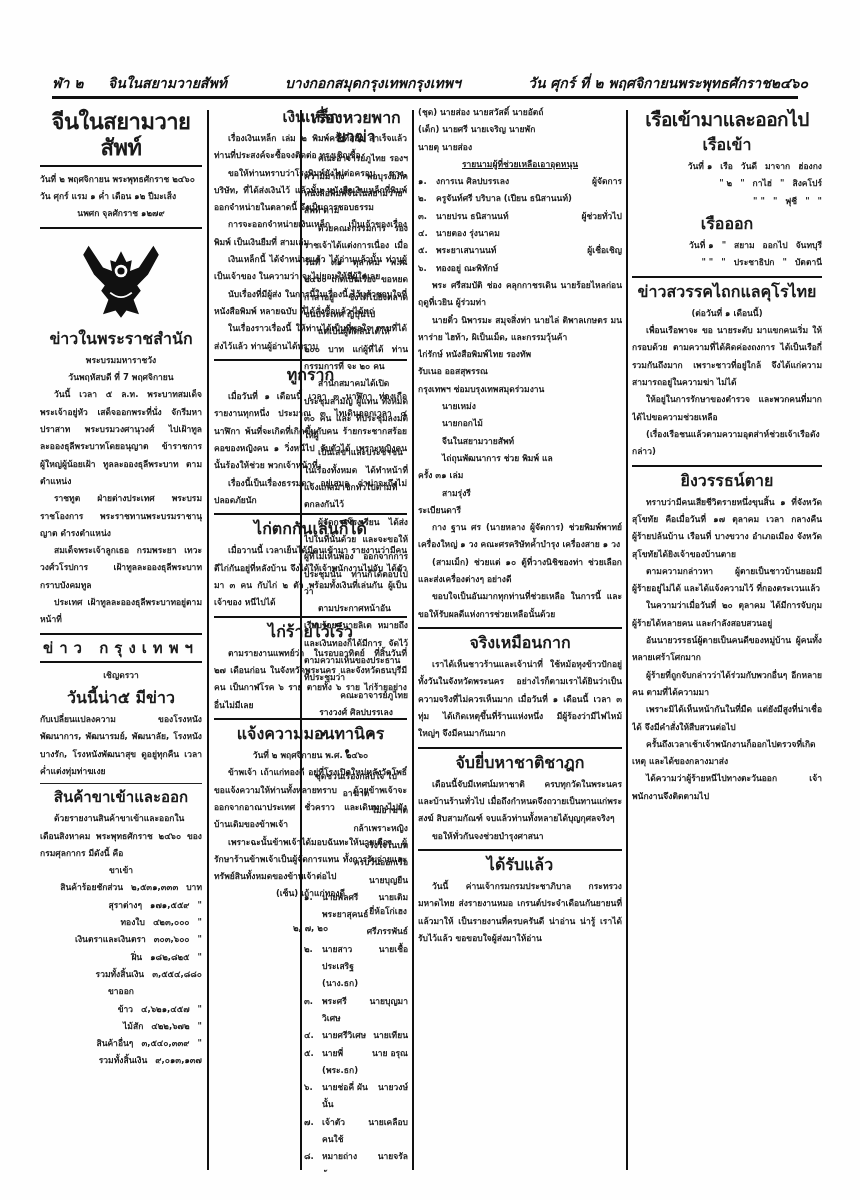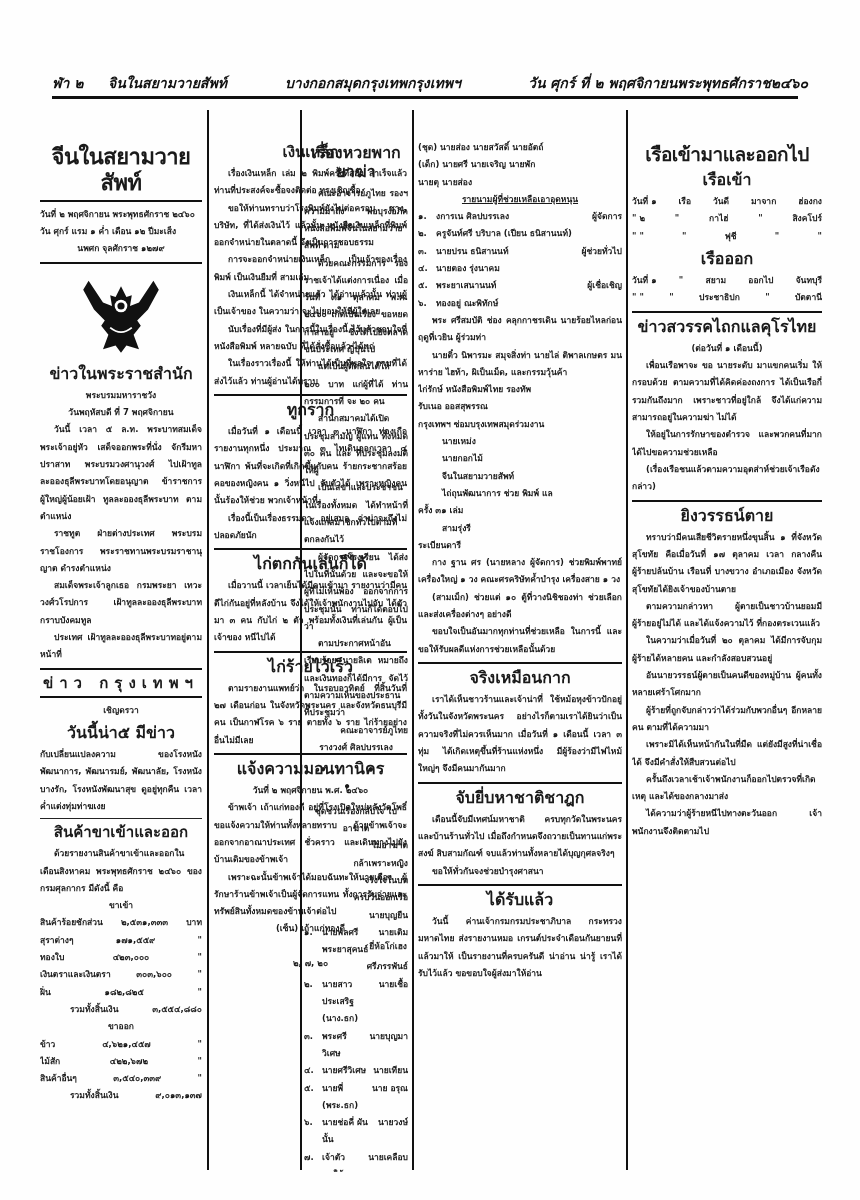--- a/index.html
+++ b/index.html
@@ -2,33 +2,33 @@
 <html><head>
 <meta charset="utf-8">
 <style>
   * { box-sizing: border-box; margin: 0; padding: 0; }
   html, body { width: 860px; height: 1200px; background: #ffffff; overflow: hidden; }
   body { font-family: "DejaVu Sans", sans-serif; color: #111; position: relative; }
   .page { position: absolute; left: 0; top: 0; width: 860px; height: 1200px; background: #fefefe; }
   .masthead { position: absolute; top: 74px; left: 52px; right: 52px; height: 20px; display: flex; align-items: flex-end; font-size: 14px; font-weight: bold; white-space: nowrap; font-style: italic; }
   .masthead span { display: inline-block; }
   .rule-thick { position: absolute; left: 52px; right: 62px; top: 96px; height: 3px; background: #111; }
-  .col { position: absolute; top: 104px; bottom: 28px; overflow: hidden; font-size: 8.5px; line-height: 17.3px; font-weight: bold; color: #1a1a1a; margin-top: 35px; }
+  .col { position: absolute; top: 104px; bottom: 28px; overflow: hidden; font-size: 8.5px; line-height: 17.3px; font-weight: bold; color: #1a1a1a; }
   .col p { text-indent: 14px; text-align: justify; }
   .col .nind { text-indent: 0; }
   .vrule { position: absolute; top: 110px; bottom: 30px; width: 2px; background: #111; }
   .headline { font-weight: bold; text-align: center; line-height: 1.2; margin: 4px 0; }
   .h-big { font-size: 22px; font-family: "DejaVu Serif", serif; letter-spacing: -0.5px; }
   .h-med { font-size: 15px; font-family: "DejaVu Serif", serif; }
   .h-sm { font-size: 16px; }
   .center { text-align: center; }
   .right { text-align: right; }
   .hr { height: 2px; background: #111; margin: 4px 0; }
   .hr-thin { height: 1px; background: #222; margin: 3px 0; }
-  .row { display: flex; justify-content: space-between; gap: 0; }
+  .row { display: flex; justify-content: flex-end; gap: 8px; }
   .row span { white-space: nowrap; }
   .garuda { width: 92px; height: 90px; margin: 6px auto 4px; display: block; }
   .dots { text-align: center; letter-spacing: 18px; font-size: 12px; margin: 6px 0; }
   .list-row { display: flex; gap: 6px; }
   .list-row .num { width: 12px; }
   .list-row .nm { flex: 1; }
   .underline { text-decoration: underline; font-family: Liberation Serif, serif; }
 </style>
 </head>
 <body>

